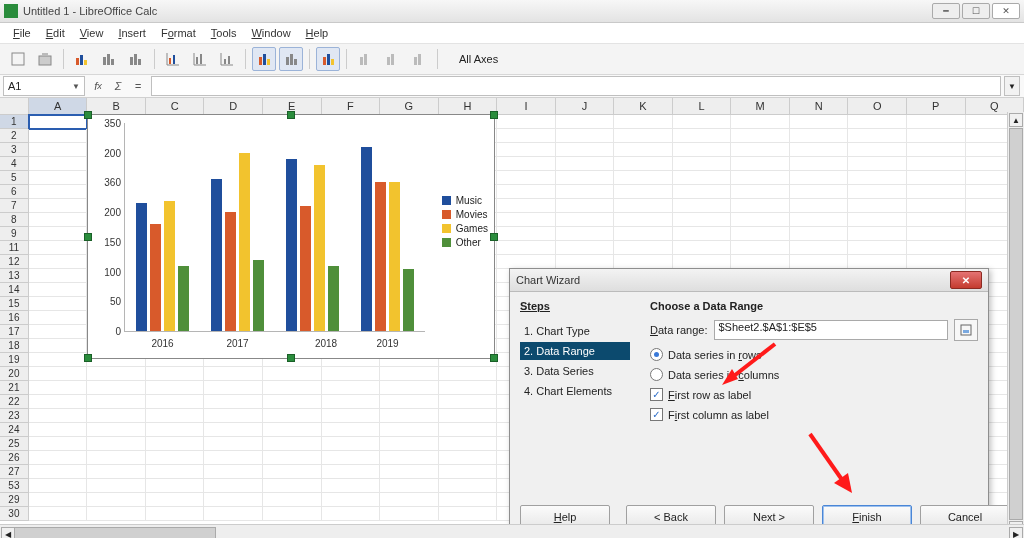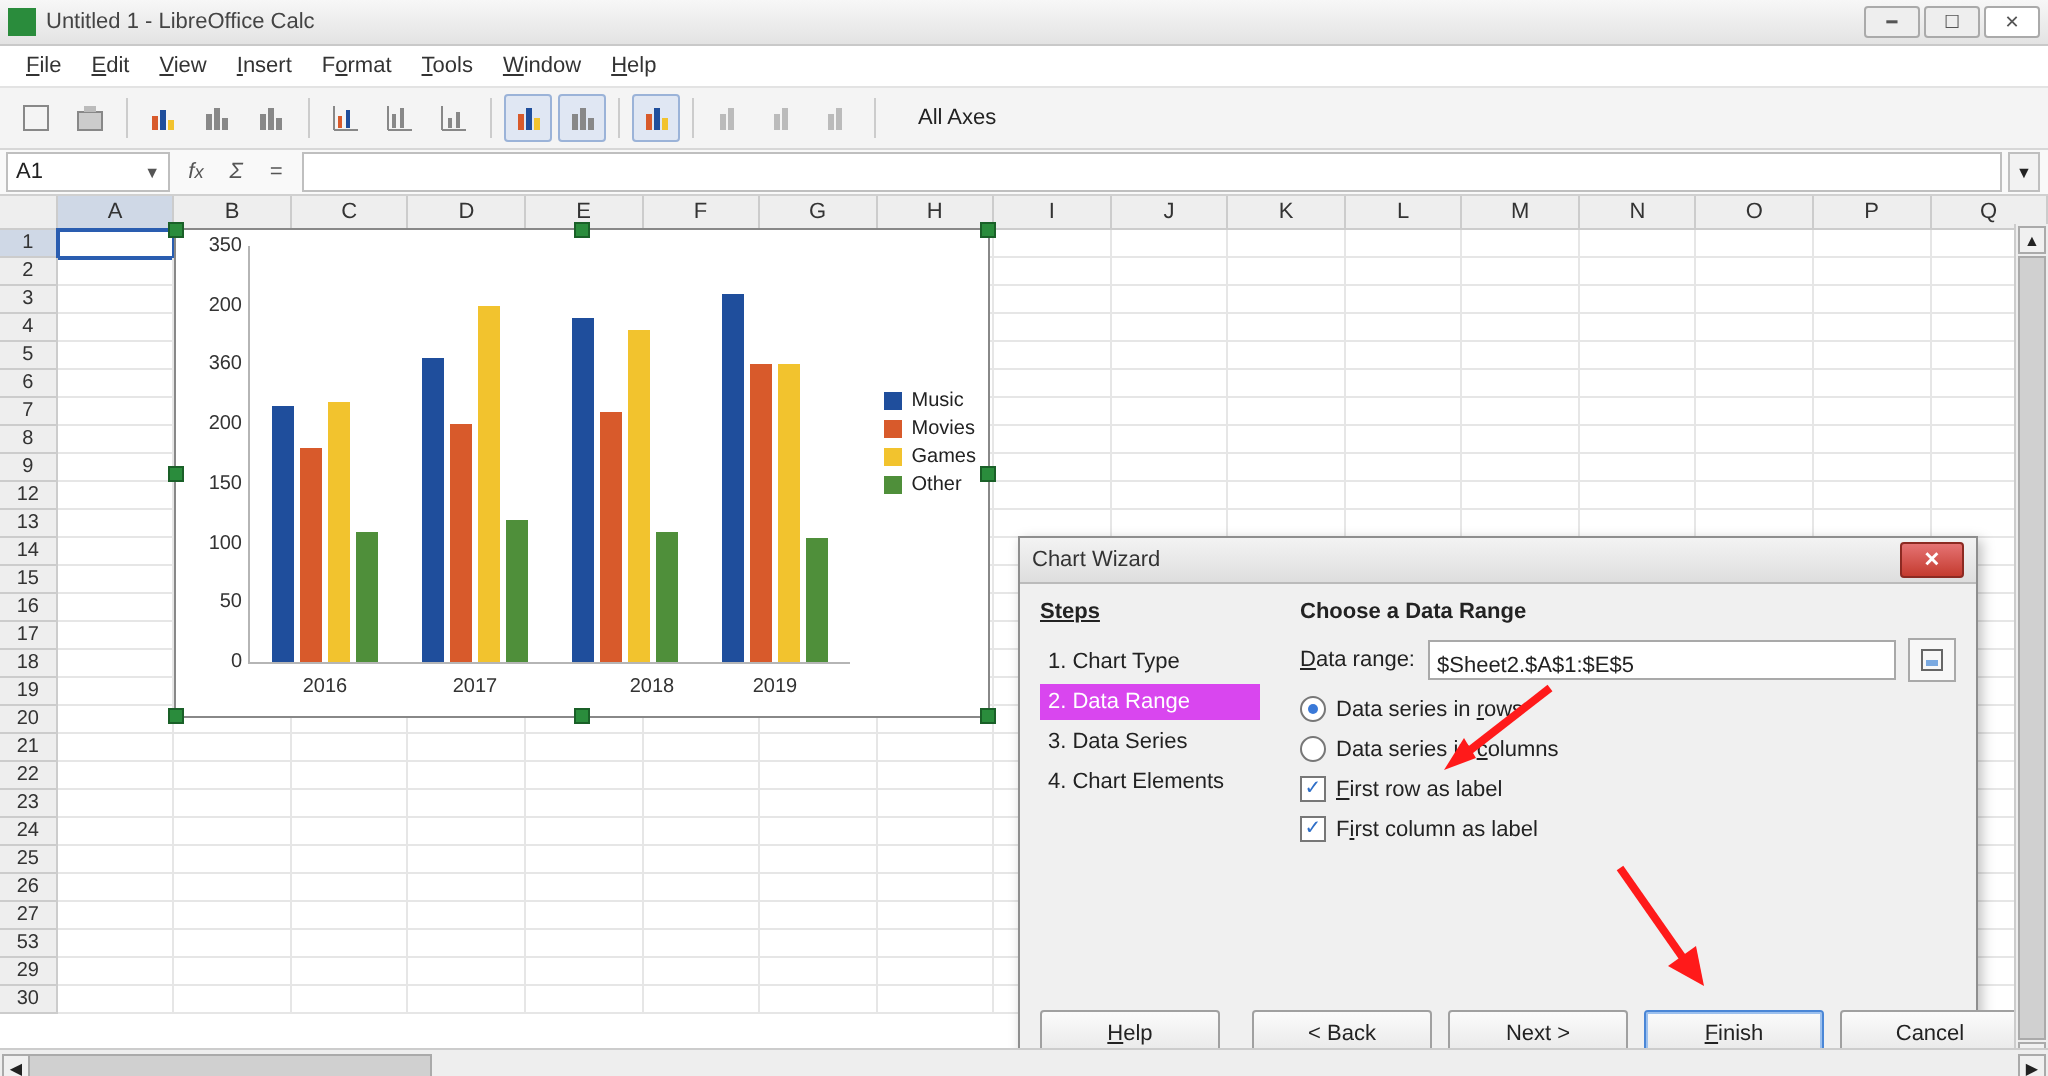--- a/index.html
+++ b/index.html
@@ -52,26 +52,26 @@
 .legend-sw{width:9px;height:9px}
 
 .dialog{position:absolute;left:509px;top:170px;width:478px;height:267px;background:#f0f0f0;border:1px solid #8e8e8e;box-shadow:2px 2px 6px rgba(0,0,0,.25)}
 .dlg-title{height:22px;background:linear-gradient(#f3f3f3,#dedede);border-bottom:1px solid #bbb;display:flex;align-items:center;padding:0 6px}
 .dlg-title span{flex:1;color:#333}
 .dlg-close{width:30px;height:16px;background:linear-gradient(#e57373,#c43b2f);border:1px solid #8c2a22;border-radius:2px;color:#fff;display:flex;align-items:center;justify-content:center;font-size:10px;font-weight:bold}
 .dlg-body{display:flex;height:210px}
 .dlg-left{width:110px;padding:8px 10px;border-right:0}
 .dlg-steps-hdr{font-weight:bold;text-decoration:underline;margin-bottom:10px}
 .step{padding:3px 4px;margin-bottom:2px;font-size:11px}
-.step.active{background:#d946ef;color:#fff}
+.step.active{background:#0c4a6e;color:#fff}
 .dlg-right{flex:1;padding:8px 10px;display:flex;flex-direction:column;gap:7px}
 .choose-hdr{font-weight:bold}
 .range-row{display:flex;align-items:center;gap:6px}
 .range-lbl u{text-decoration:underline}
-.range-input{flex:1;height:18px;border:1px solid #a9a9a9;background:#fff;padding:0 4px;display:flex;align-items:flex-end}
+.range-input{flex:1;height:18px;border:1px solid #a9a9a9;background:#fff;padding:0 4px;display:flex;align-items:flex-start}
 .range-pick{width:22px;height:20px;border:1px solid #a9a9a9;background:#f7f7f7;display:flex;align-items:center;justify-content:center}
 .radio-row,.check-row{display:flex;align-items:center;gap:5px}
 .radio{width:11px;height:11px;border-radius:50%;border:1px solid #777;background:#fff;display:flex;align-items:center;justify-content:center}
 .radio.checked::after{content:"";width:5px;height:5px;border-radius:50%;background:#3a79d8}
 .chk{width:11px;height:11px;border:1px solid #777;background:#fff;display:flex;align-items:center;justify-content:center;color:#2f6fc8;font-size:10px;line-height:1}
 .dlg-btns{position:absolute;bottom:7px;left:0;right:0;display:flex;padding:0 10px;gap:8px}
 .dlg-btns .spacer{flex:1}
 .dbtn{min-width:68px;height:22px;border:1px solid #a0a0a0;background:linear-gradient(#fbfbfb,#e7e7e7);border-radius:2px;display:flex;align-items:center;justify-content:center;padding:0 10px}
 .dbtn.primary{border:1px solid #4a86d6;box-shadow:0 0 0 1px #9cc0ee inset}
 
@@ -406,20 +406,40 @@
         <div class="cell"></div>
         <div class="cell"></div>
         <div class="cell"></div>
         <div class="cell"></div>
         <div class="cell"></div>
         <div class="cell"></div>
         <div class="cell"></div>
       </div>
       <div class="row">
         <div class="row-h">9</div>
+        <div class="cell"></div>
+        <div class="cell"></div>
+        <div class="cell"></div>
+        <div class="cell"></div>
+        <div class="cell"></div>
+        <div class="cell"></div>
+        <div class="cell"></div>
+        <div class="cell"></div>
+        <div class="cell"></div>
+        <div class="cell"></div>
+        <div class="cell"></div>
+        <div class="cell"></div>
+        <div class="cell"></div>
+        <div class="cell"></div>
+        <div class="cell"></div>
+        <div class="cell"></div>
+        <div class="cell"></div>
+      </div>
+      <div class="row">
+        <div class="row-h">11</div>
         <div class="cell"></div>
         <div class="cell"></div>
         <div class="cell"></div>
         <div class="cell"></div>
         <div class="cell"></div>
         <div class="cell"></div>
         <div class="cell"></div>
         <div class="cell"></div>
         <div class="cell"></div>
         <div class="cell"></div>

